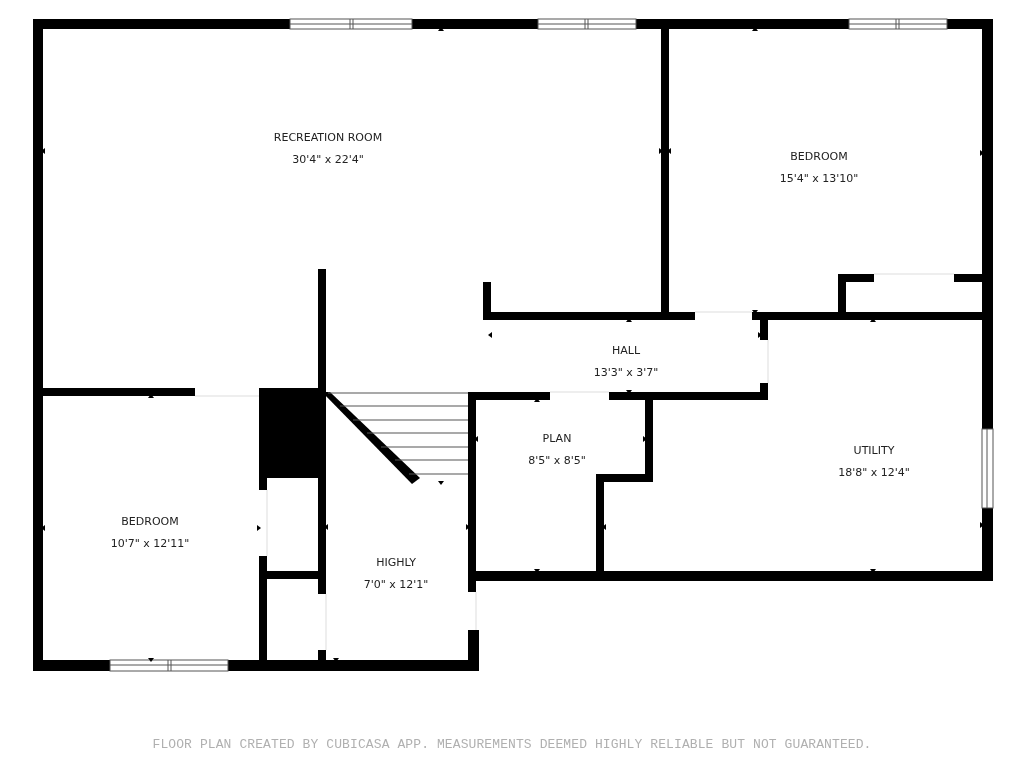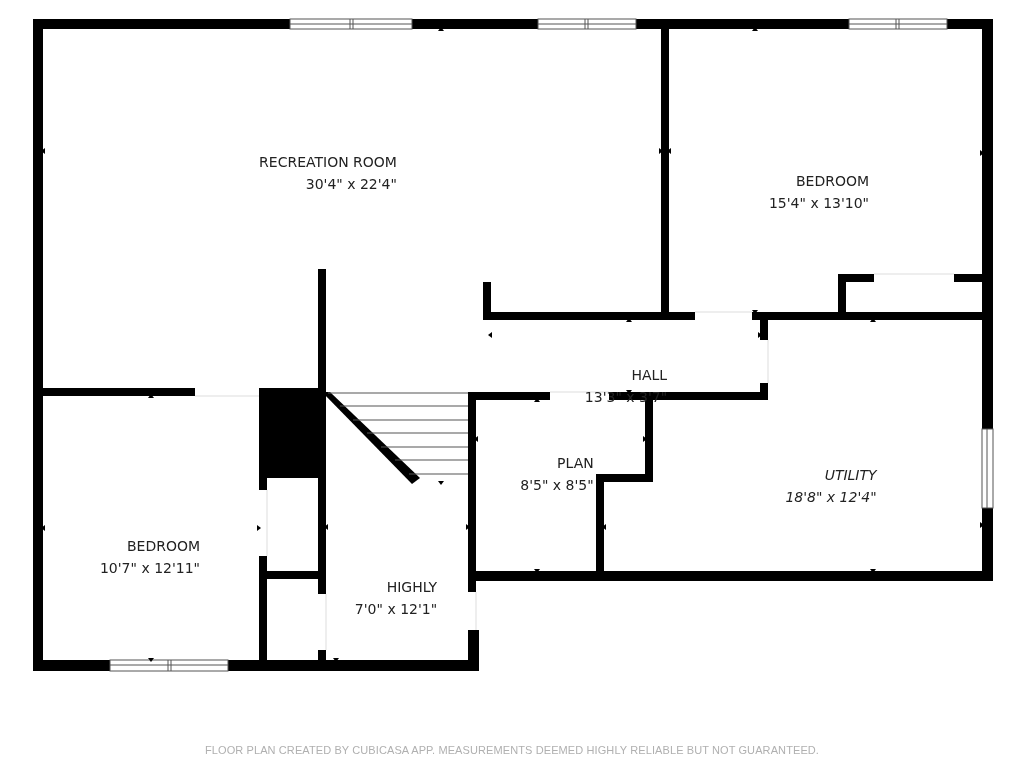--- a/index.html
+++ b/index.html
@@ -5,28 +5,28 @@
   html, body { margin: 0; padding: 0; background: #ffffff; }
   body { width: 1024px; height: 768px; position: relative; overflow: hidden; font-family: "DejaVu Sans", sans-serif; }
   #plan { position: absolute; left: 0; top: 0; width: 1024px; height: 768px; }
   .wall { fill: #000000; }
   .win-frame { fill: #ffffff; stroke: #555555; stroke-width: 1; }
   .win-line { stroke: #555555; stroke-width: 1; }
   .stair-line { stroke: #555555; stroke-width: 1.2; }
   .marker { fill: #000000; }
   .opening { stroke: #dddddd; stroke-width: 1; }
   .room-label {
-    position: absolute; text-align: right; color: #222222;
-    font-family: "DejaVu Sans", sans-serif; font-size: 14px; line-height: 22px;
-    transform: translateX(-50%); white-space: nowrap; margin-top: 24px;
+    position: absolute; text-align: center; color: #222222;
+    font-family: "DejaVu Sans", sans-serif; font-size: 11px; line-height: 22px;
+    transform: translateX(-50%); white-space: nowrap;
   }
   .footer {
     position: absolute; left: 512px; top: 737px; transform: translateX(-50%);
-    font-family: Liberation Sans, sans-serif; font-size: 11px; color: #b0b0b0;
-    white-space: nowrap; letter-spacing: 0.1px; margin-top: 7px;
+    font-family: Liberation Mono, monospace; font-size: 13px; color: #b0b0b0;
+    white-space: nowrap; letter-spacing: 0.1px;
   }
 </style>
 </head>
 <body>
 
 <svg id="plan" viewBox="0 0 1024 768" xmlns="http://www.w3.org/2000/svg">
 
   <g>
 
     <rect class="wall" x="33" y="19" width="257" height="10"></rect>
@@ -178,21 +178,21 @@
 <div class="room-label" style="left:626px; top:340px;">
   <div>HALL</div>
   <div>13'3" x 3'7"</div>
 </div>
 
 <div class="room-label" style="left:557px; top:428px;">
   <div>PLAN</div>
   <div>8'5" x 8'5"</div>
 </div>
 
-<div class="room-label" style="left:831px; top:440px;font-style:italic;">
+<div class="room-label" style="left:874px; top:440px;">
   <div>UTILITY</div>
   <div>18'8" x 12'4"</div>
 </div>
 
 <div class="room-label" style="left:150px; top:511px;">
   <div>BEDROOM</div>
   <div>10'7" x 12'11"</div>
 </div>
 
 <div class="room-label" style="left:396px; top:552px;">

